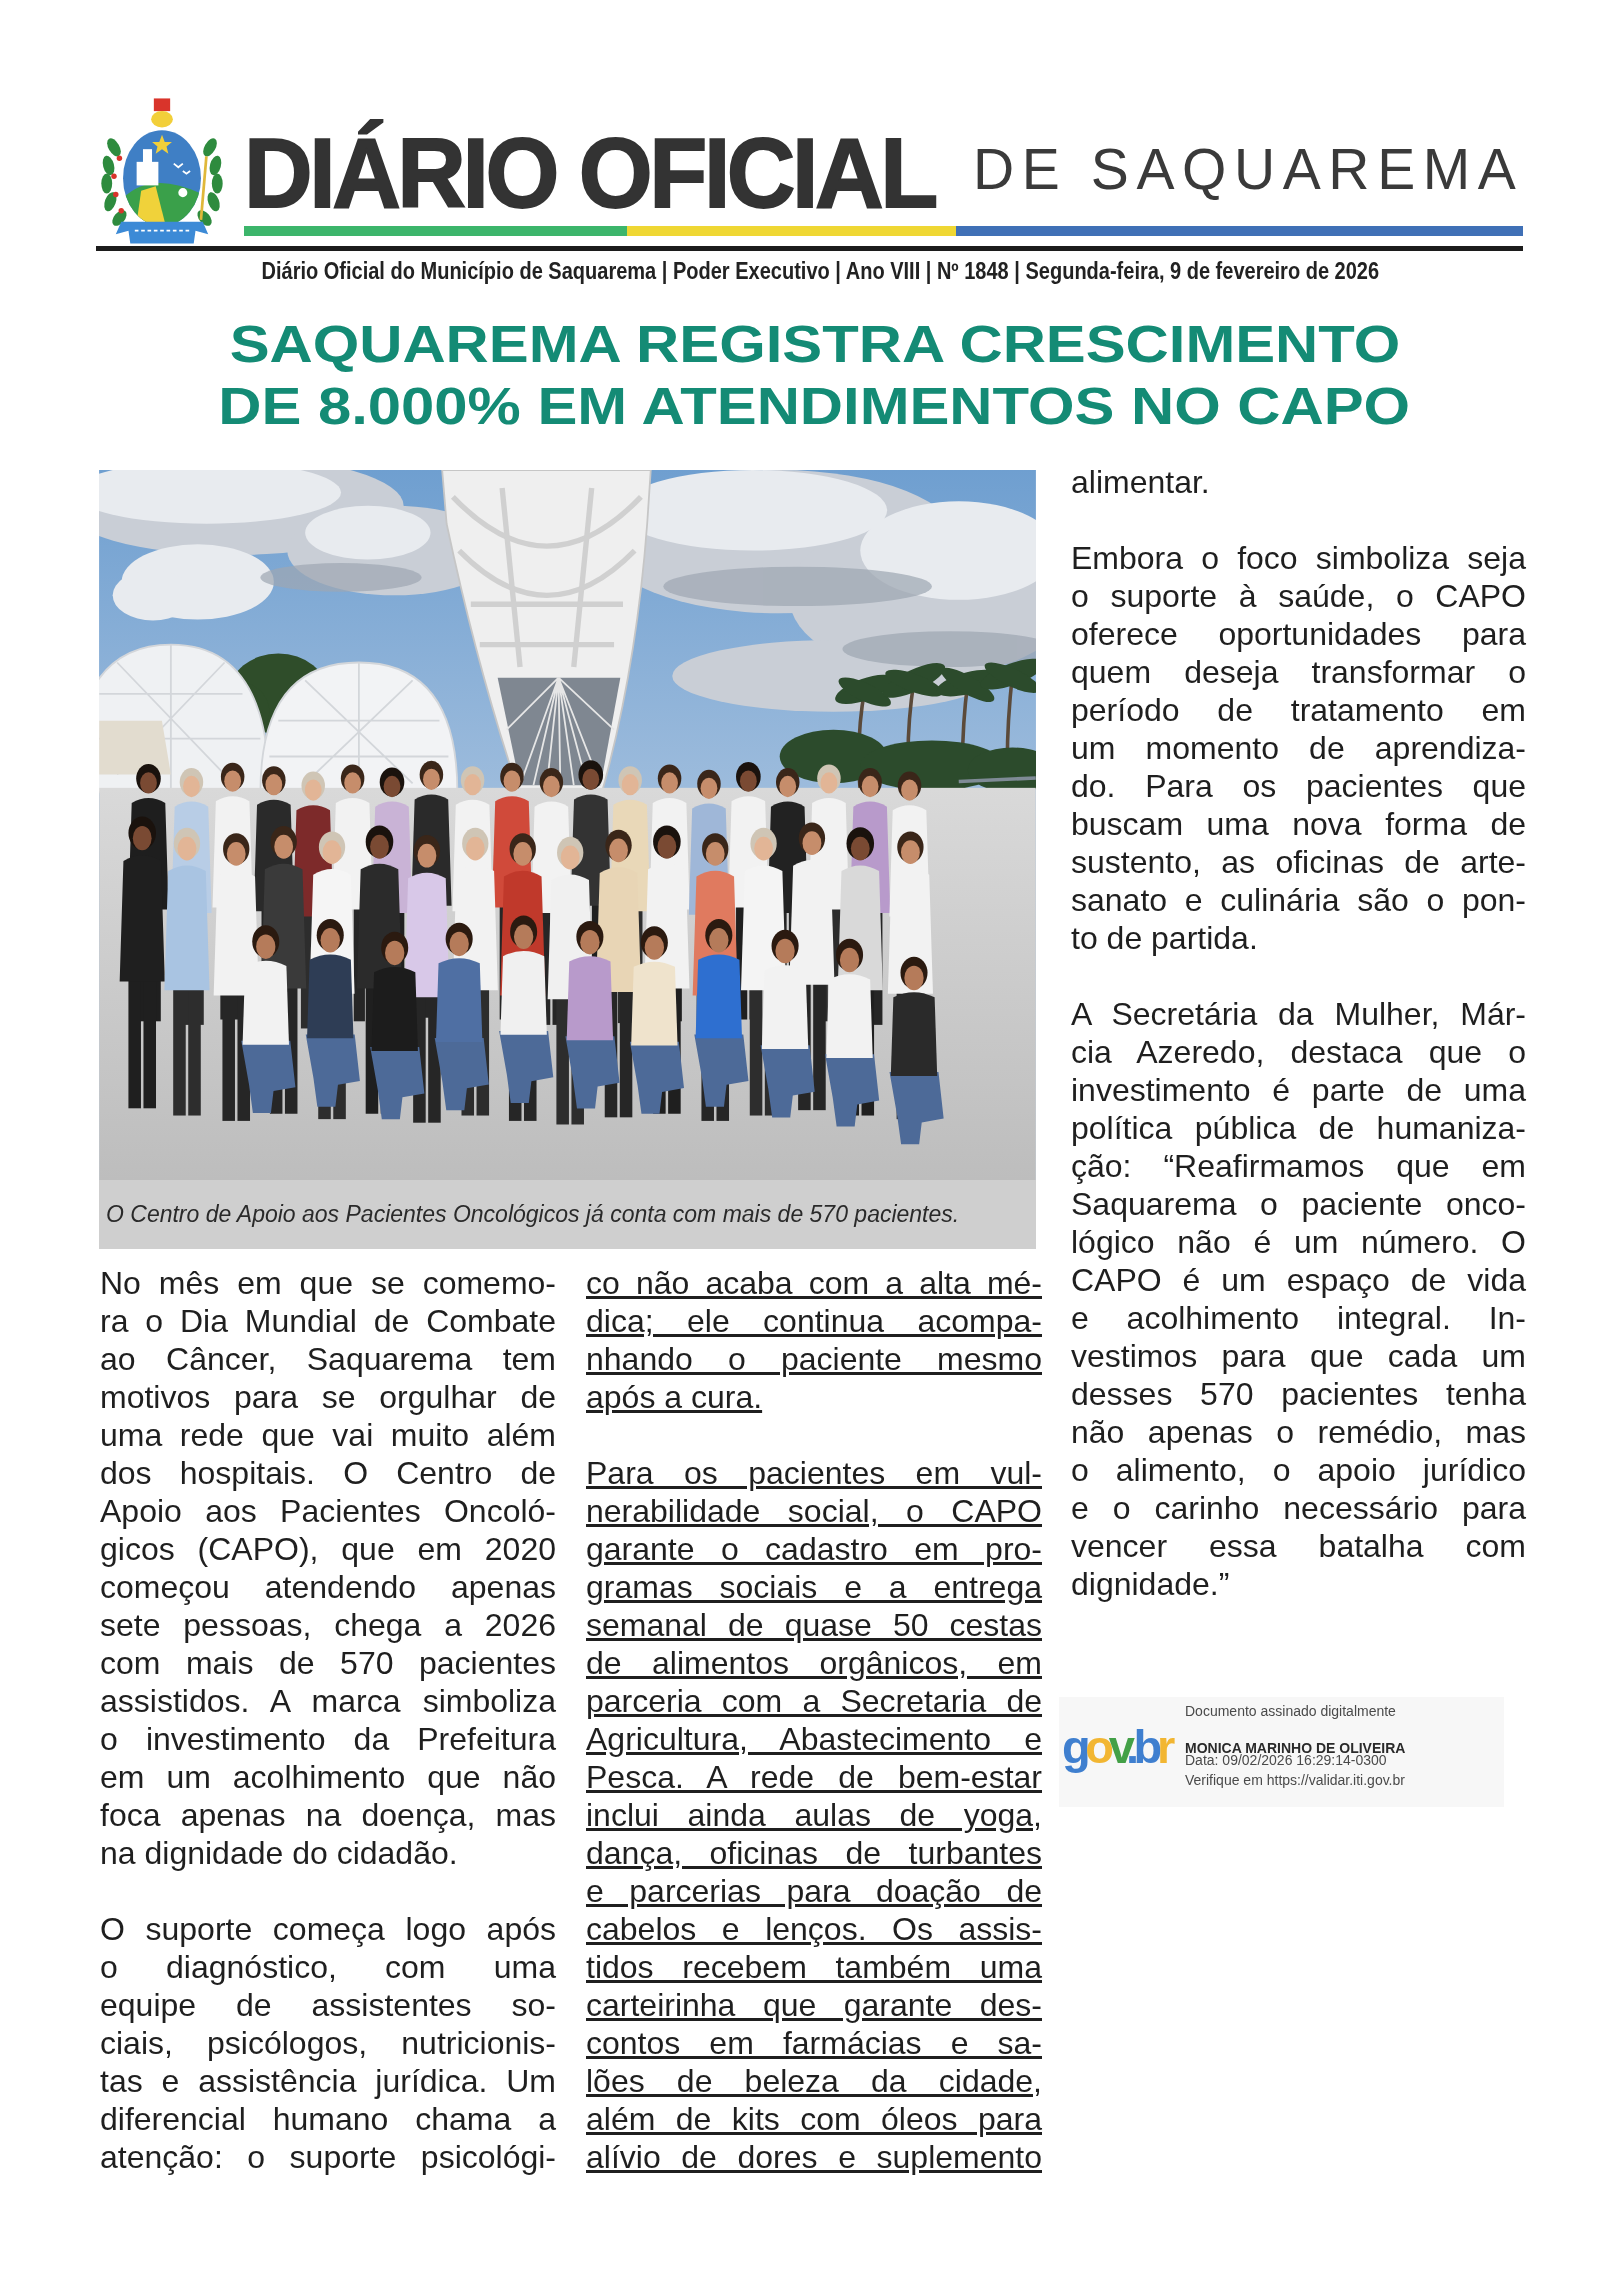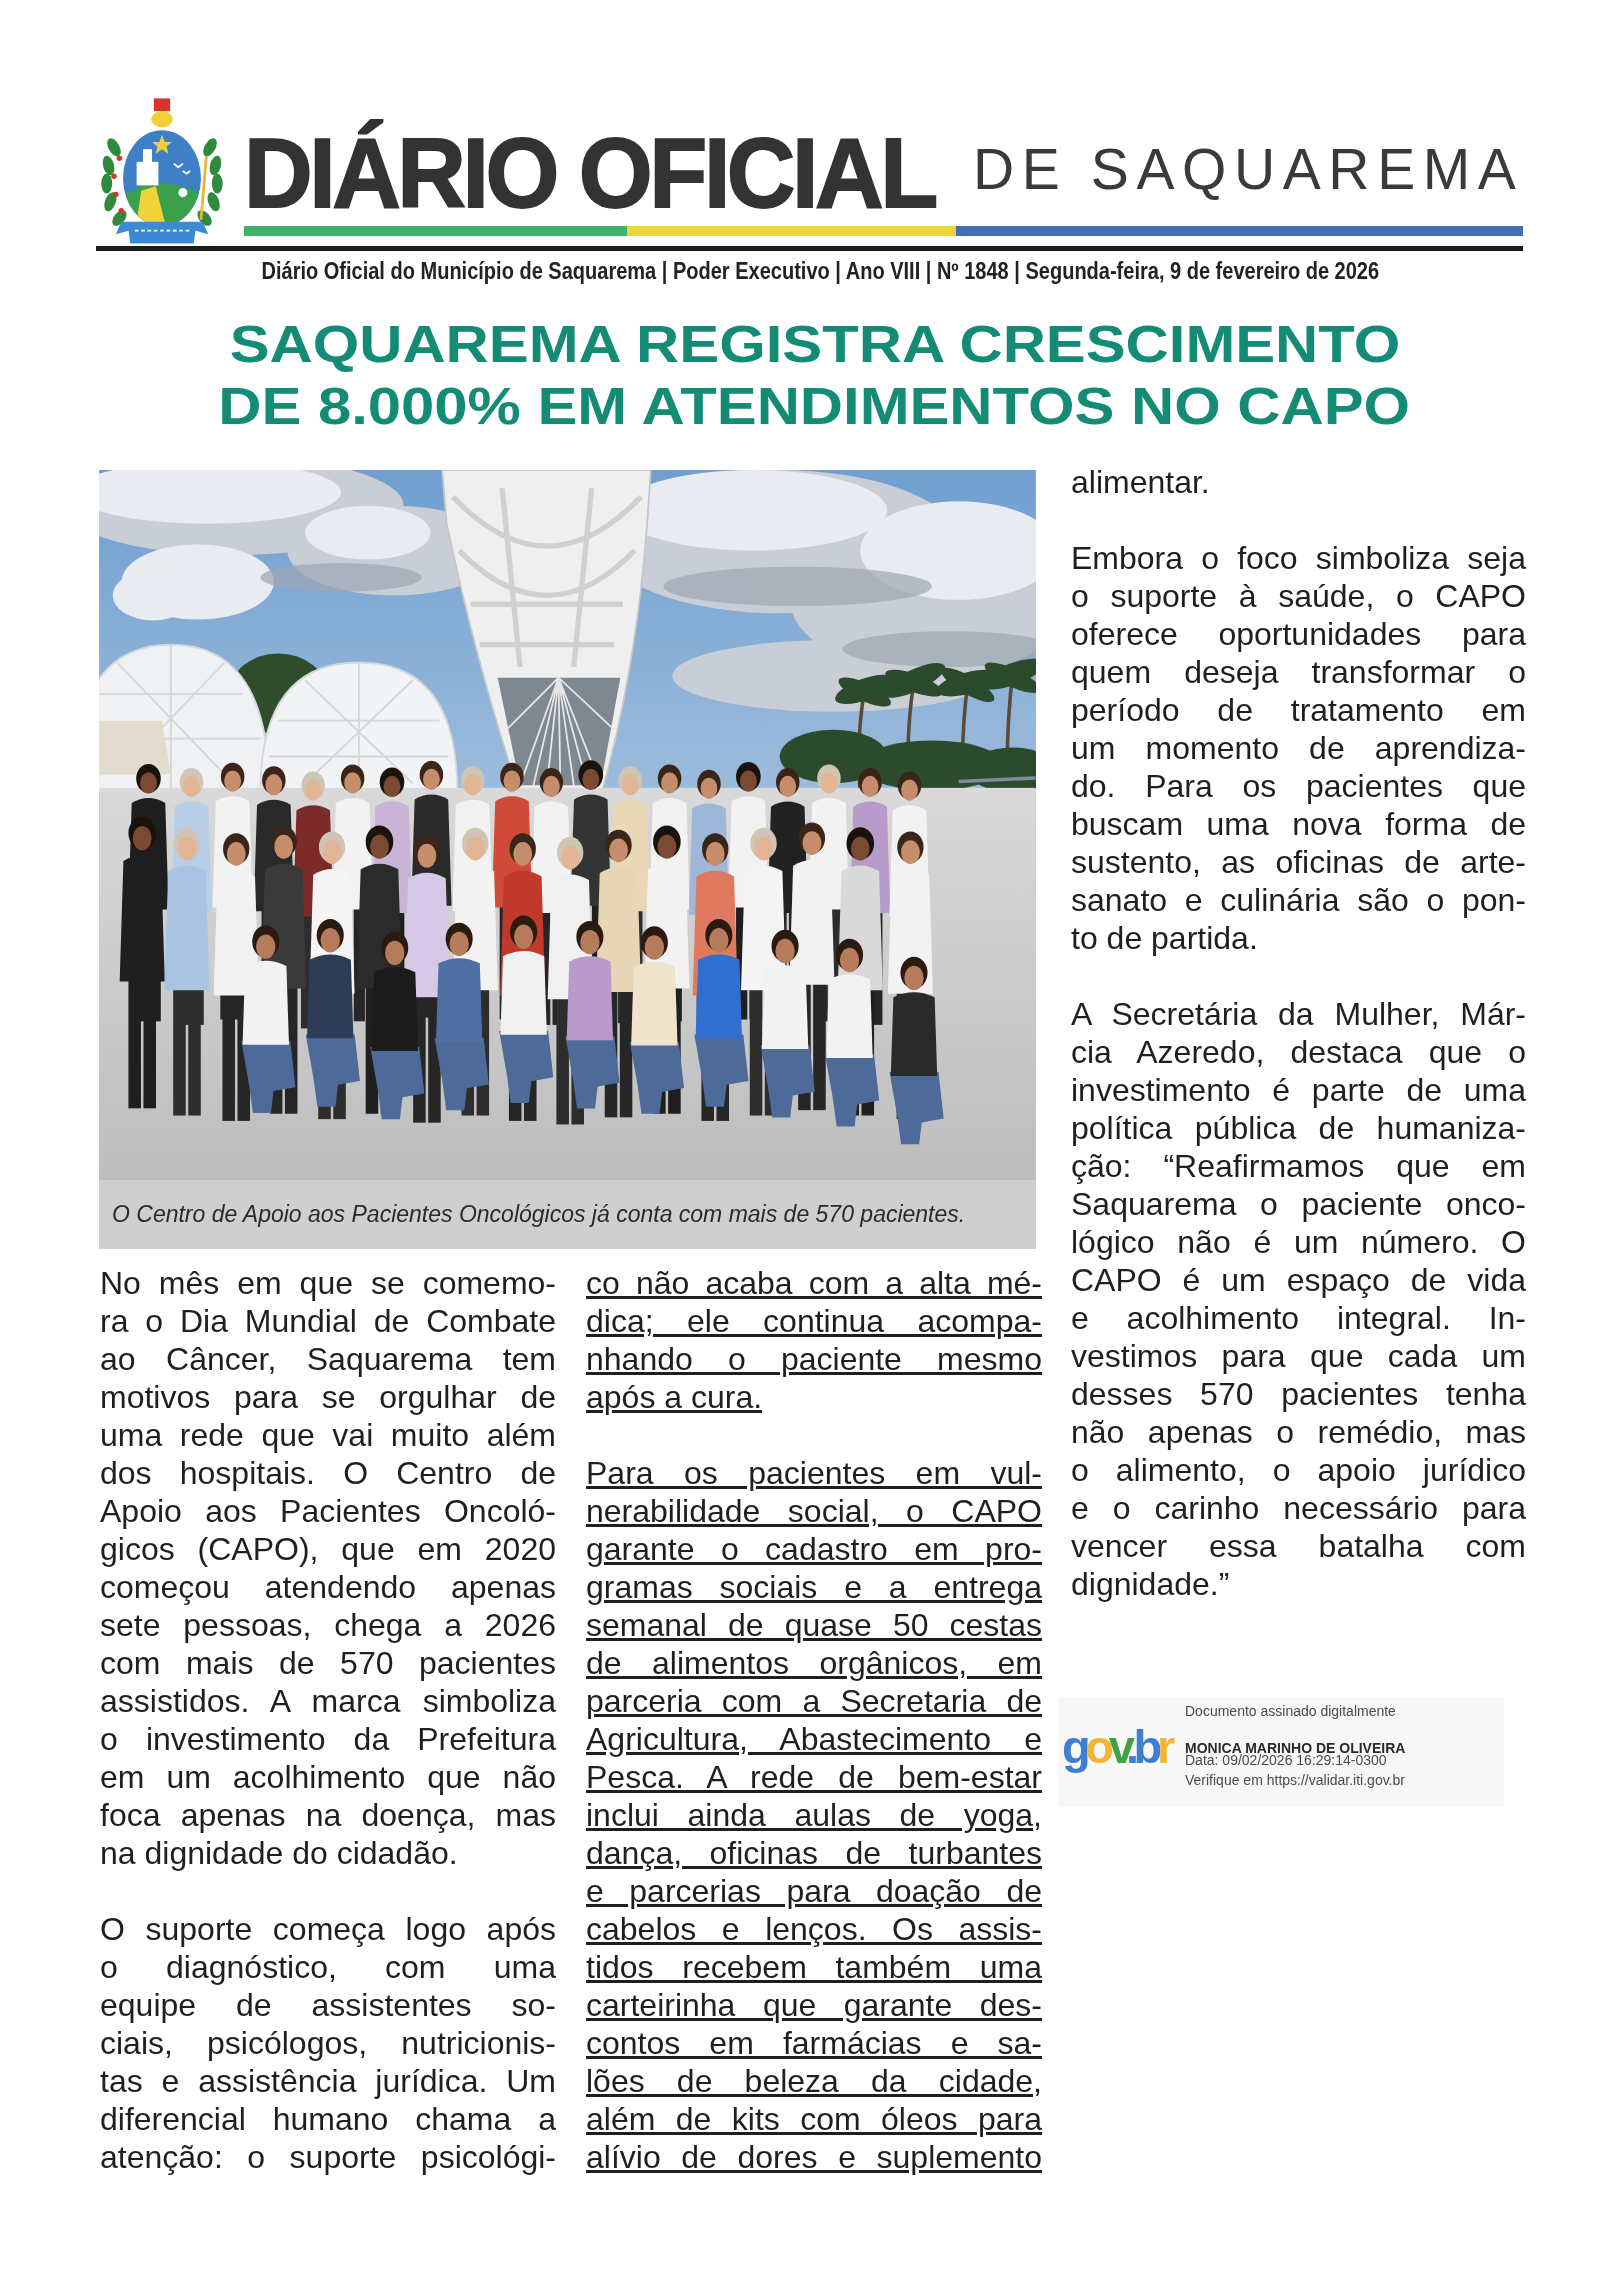--- a/index.html
+++ b/index.html
@@ -39,21 +39,21 @@
     display: inline-block; font-size: 52px; font-weight: bold; color: #148b75;
     white-space: nowrap; transform: scaleX(1.15); transform-origin: center;
   }
 
   
   .photo { left: 99px; top: 470px; width: 937px; height: 710px; background: #a9c3e0; }
   .caption {
     left: 99px; top: 1180px; width: 937px; height: 69px; background: #cfcfcf;
   }
   .caption span {
-    display: block; padding-left: 13px; font-size: 23px; line-height: 69px; font-style: italic;
+    display: block; padding-left: 7px; font-size: 23px; line-height: 69px; font-style: italic;
     color: #2a2a2a; white-space: nowrap;
   }
 
   
   .col { width: 456px; font-size: 32px; line-height: 38px; color: #1f1f1f; }
   .col1 { left: 100px; top: 1264px; }
   .col2 { left: 586px; top: 1264px; text-decoration: underline; }
   .col3 { left: 1071px; top: 463px; width: 455px; }
   .para + .para { margin-top: 38px; }
   .ln { display: block; height: 38px; text-align: justify; text-align-last: justify; }

